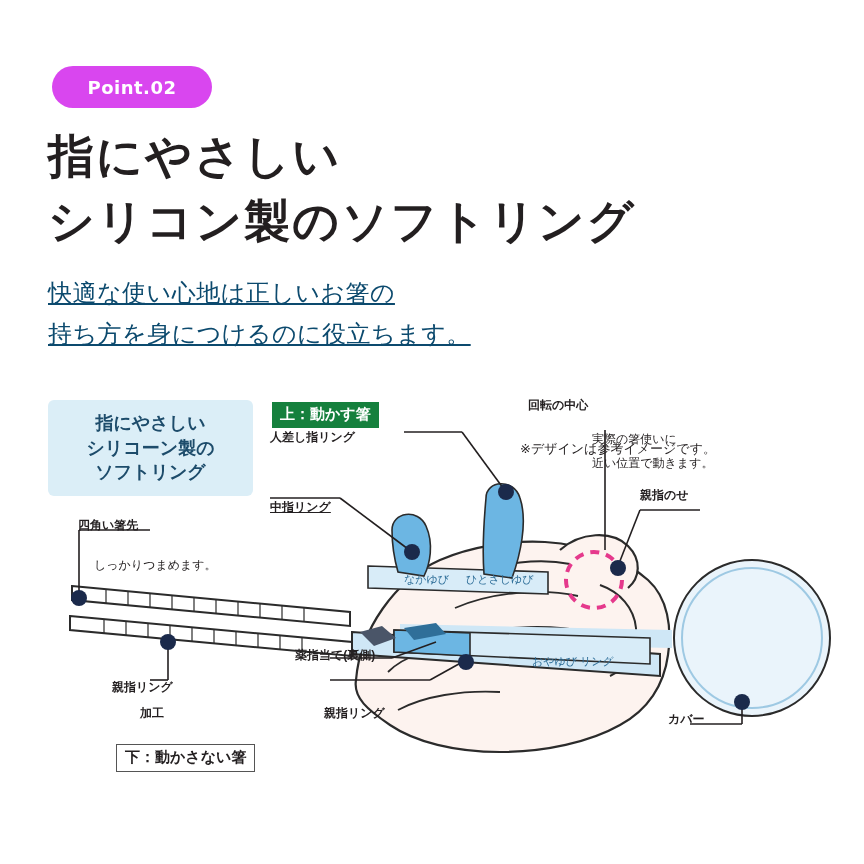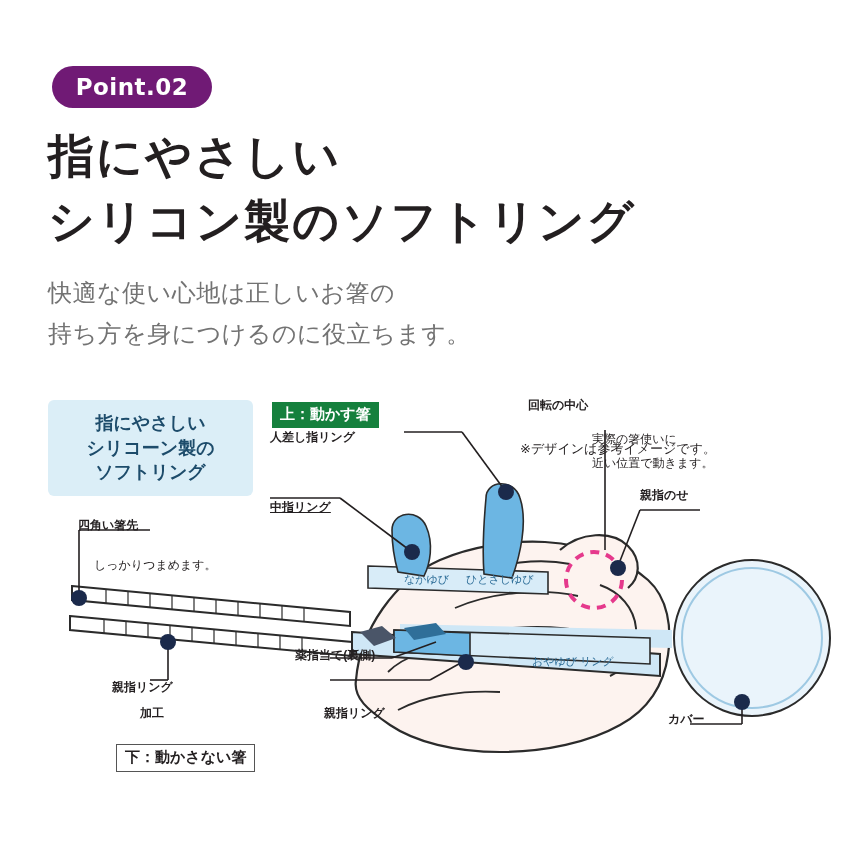--- a/index.html
+++ b/index.html
@@ -10,35 +10,36 @@
     color:#231f20;
     overflow:hidden;
     position:relative;
   }
   .page{position:relative;width:864px;height:864px;}
 
   
   .point-badge{
     position:absolute;left:52px;top:66px;
     width:160px;height:42px;border-radius:21px;
-    background:#701a75;
+    background:#d946ef;
     display:flex;align-items:center;justify-content:center;
-    color:#ffffff;font-weight:bold;font-size:23px;
+    color:#ffffff;font-weight:bold;font-size:18px;
     letter-spacing:0.5px;
     font-family:"DejaVu Sans",sans-serif;
   }
   .headline{
     position:absolute;left:48px;top:124px;
     font-size:46px;font-weight:bold;line-height:1.42;
     letter-spacing:2px;color:#231f20;
   }
   .subcopy{
     position:absolute;left:48px;top:272px;
-    font-size:24px;line-height:1.72;color:#737373;
+    font-size:24px;line-height:1.72;color:#0c4a6e;
     letter-spacing:0.5px;
+    text-decoration:underline;
   }
 
   
   .illus{
     position:absolute;left:0;top:380px;width:864px;height:430px;
   }
   .illus svg{position:absolute;left:0;top:0;}
 
   
   .lbl{

